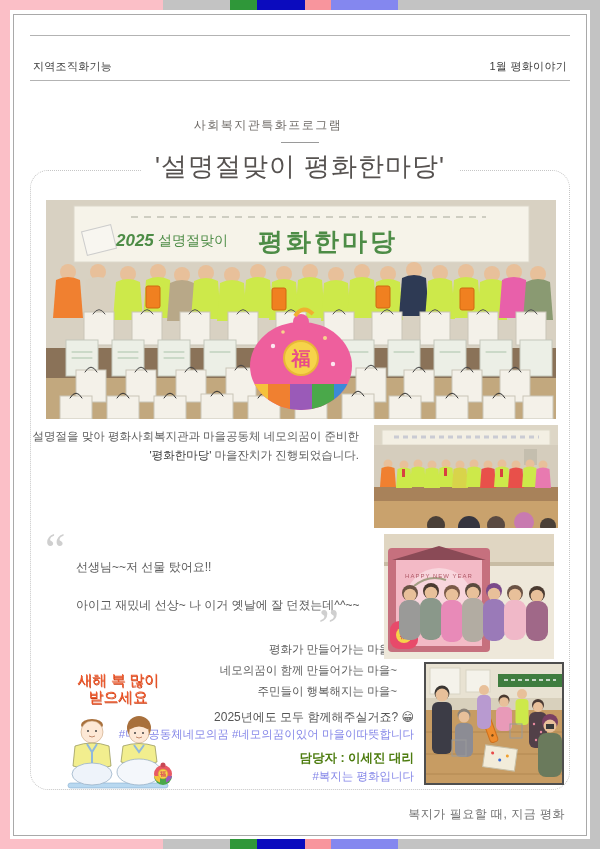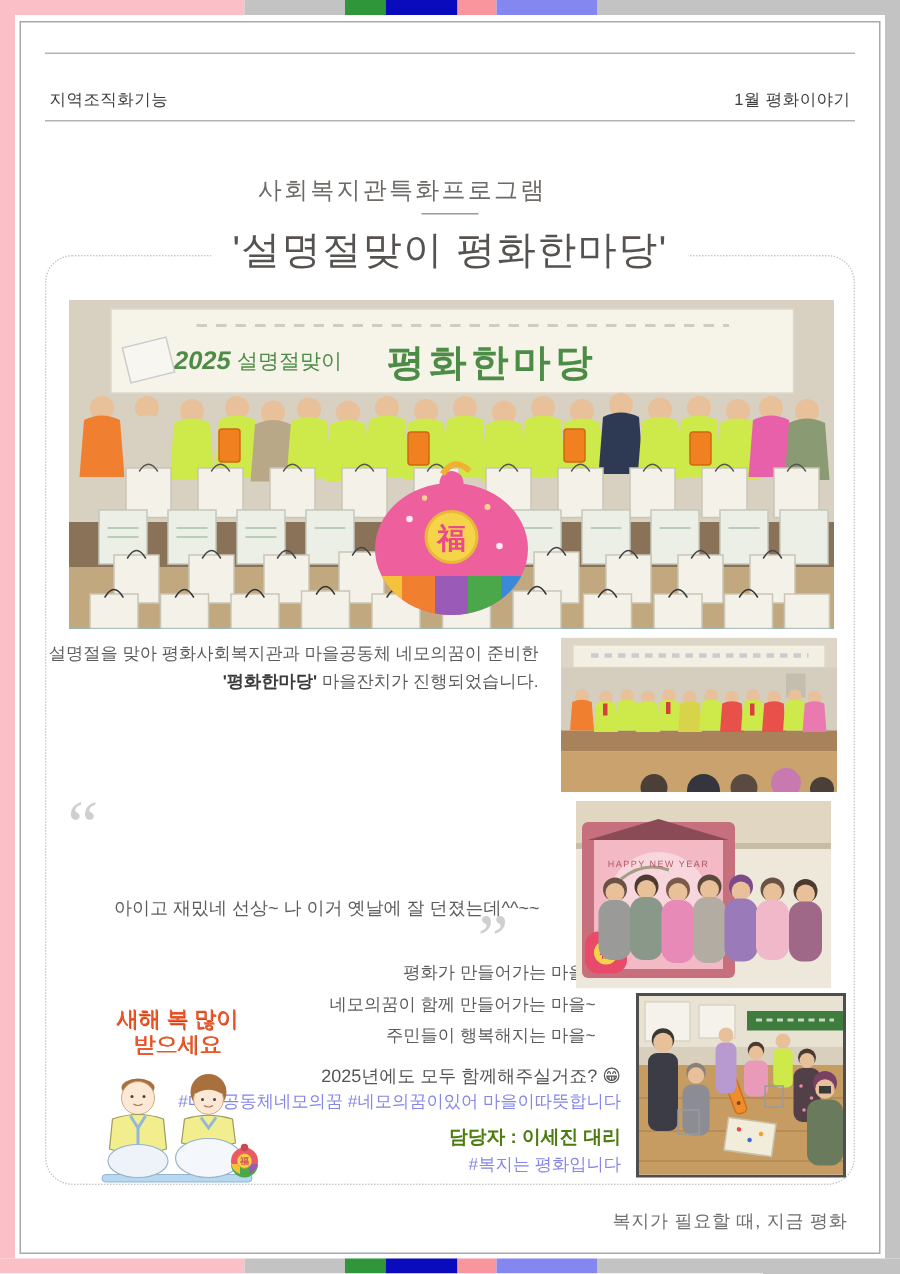--- a/index.html
+++ b/index.html
@@ -14,34 +14,34 @@
   .seg3{width:27px;background:#2f9739}.seg4{width:48px;background:#0b0bbe}
   .seg5{width:26px;background:#f8959d}.seg6{width:67px;background:#8487ef}
   .seg7{width:202px;background:#c3c3c3}
   .side{position:absolute;top:10px;bottom:10px;width:10px}
   .side-left{left:0;background:#fbbfc7}
   .side-right{right:0;background:#c3c3c3}
   .frame{position:absolute;left:13px;top:14px;width:574px;height:822px;border:1px solid #a9a9a9;background:#fff}
   
   .header{position:absolute;left:30px;top:35px;width:540px;border-top:1px solid #b3b3b3;border-bottom:1px solid #b3b3b3;display:flex;justify-content:space-between;padding:23px 3px 6px;font-size:11px;color:#3d3d3d;z-index:2;letter-spacing:.3px}
   
-  .category{position:absolute;top:117px;left:0;width:536px;text-align:center;font-size:16px;color:#6e6a66;letter-spacing:1.5px;z-index:2}
+  .category{position:absolute;top:117px;left:0;width:536px;text-align:center;font-size:12px;color:#6e6a66;letter-spacing:1.5px;z-index:2}
   .title-divider{position:absolute;top:142px;left:281px;width:38px;border-top:1px solid #9a9a9a;z-index:2}
   .main-title{position:absolute;top:149px;left:50%;transform:translateX(-50%);background:#fff;padding:0 14px;font-size:26px;font-weight:400;color:#565250;letter-spacing:1px;white-space:nowrap;z-index:3}
   
   .card{position:absolute;left:30px;top:170px;width:540px;height:620px;border:1px dotted #c6c6c6;border-radius:18px;z-index:1}
   .main-photo{position:absolute;left:15px;top:29px;width:510px;height:219px;overflow:hidden;background:#0f766e}
   .photo1{position:absolute;left:343px;top:254px;width:184px;height:103px;overflow:hidden}
   .photo2{position:absolute;left:353px;top:363px;width:170px;height:125px;overflow:hidden}
   .photo3{position:absolute;left:393px;top:491px;width:140px;height:123px;border:2px solid #4e4e4e;overflow:hidden}
   
   .rt{position:absolute;text-align:right;font-size:11.5px;color:#5c5c5c;line-height:19px;white-space:nowrap}
   .p1{top:256px;right:210px}
   .p2{top:318px;right:210px}
-  .bold{font-weight:bold;color:#3a3a3a}
+  .bold{font-weight:normal;color:#3a3a3a}
   .q-open{position:absolute;left:14px;top:356px;font-size:46px;color:#cfcfcf;font-family:"Liberation Serif",serif;line-height:1}
   .quote-line{position:absolute;left:45px;font-size:12px;color:#5c5c5c;white-space:nowrap}
   .q1{top:388px}.q2{top:426px}
   .q-close{position:absolute;right:230px;top:432px;font-size:46px;color:#cfcfcf;font-family:"Liberation Serif",serif;line-height:1}
   .p3{top:468px;right:172px;line-height:21px}
   .p4{position:absolute;top:538px;right:155px;font-size:12px;color:#555;white-space:nowrap}
   .hashtags{position:absolute;top:556px;right:155px;font-size:11.5px;color:#8486e8;white-space:nowrap}
   .manager{position:absolute;top:579px;right:155px;font-size:12.5px;font-weight:bold;color:#4d7c0f;white-space:nowrap}
   .hashtag2{position:absolute;top:598px;right:155px;font-size:11.5px;color:#8486e8;white-space:nowrap}
   
@@ -262,20 +262,21 @@
         </g>
       </svg>
     </div>
 
     <div class="rt p1">
       <div>설명절을 맞아 평화사회복지관과 마을공동체 네모의꿈이 준비한</div>
       <div><span class="bold">'평화한마당'</span><span> 마을잔치가 진행되었습니다.</span></div>
     </div>
 
     <div class="q-open">“</div>
+    <div class="quote-line q1">선생님~~저 선물 탔어요!!</div>
     <div class="quote-line q2">아이고 재밌네 선상~ 나 이거 옛날에 잘 던졌는데^^~~</div>
     <div class="q-close">”</div>
 
     <div class="rt p3">
       <div>평화가 만들어가는 마을~</div>
       <div>네모의꿈이 함께 만들어가는 마을~</div>
       <div>주민들이 행복해지는 마을~</div>
     </div>
 
     <div class="p4"><span>2025년에도 모두 함께해주실거죠?</span> <span>😁</span></div>

